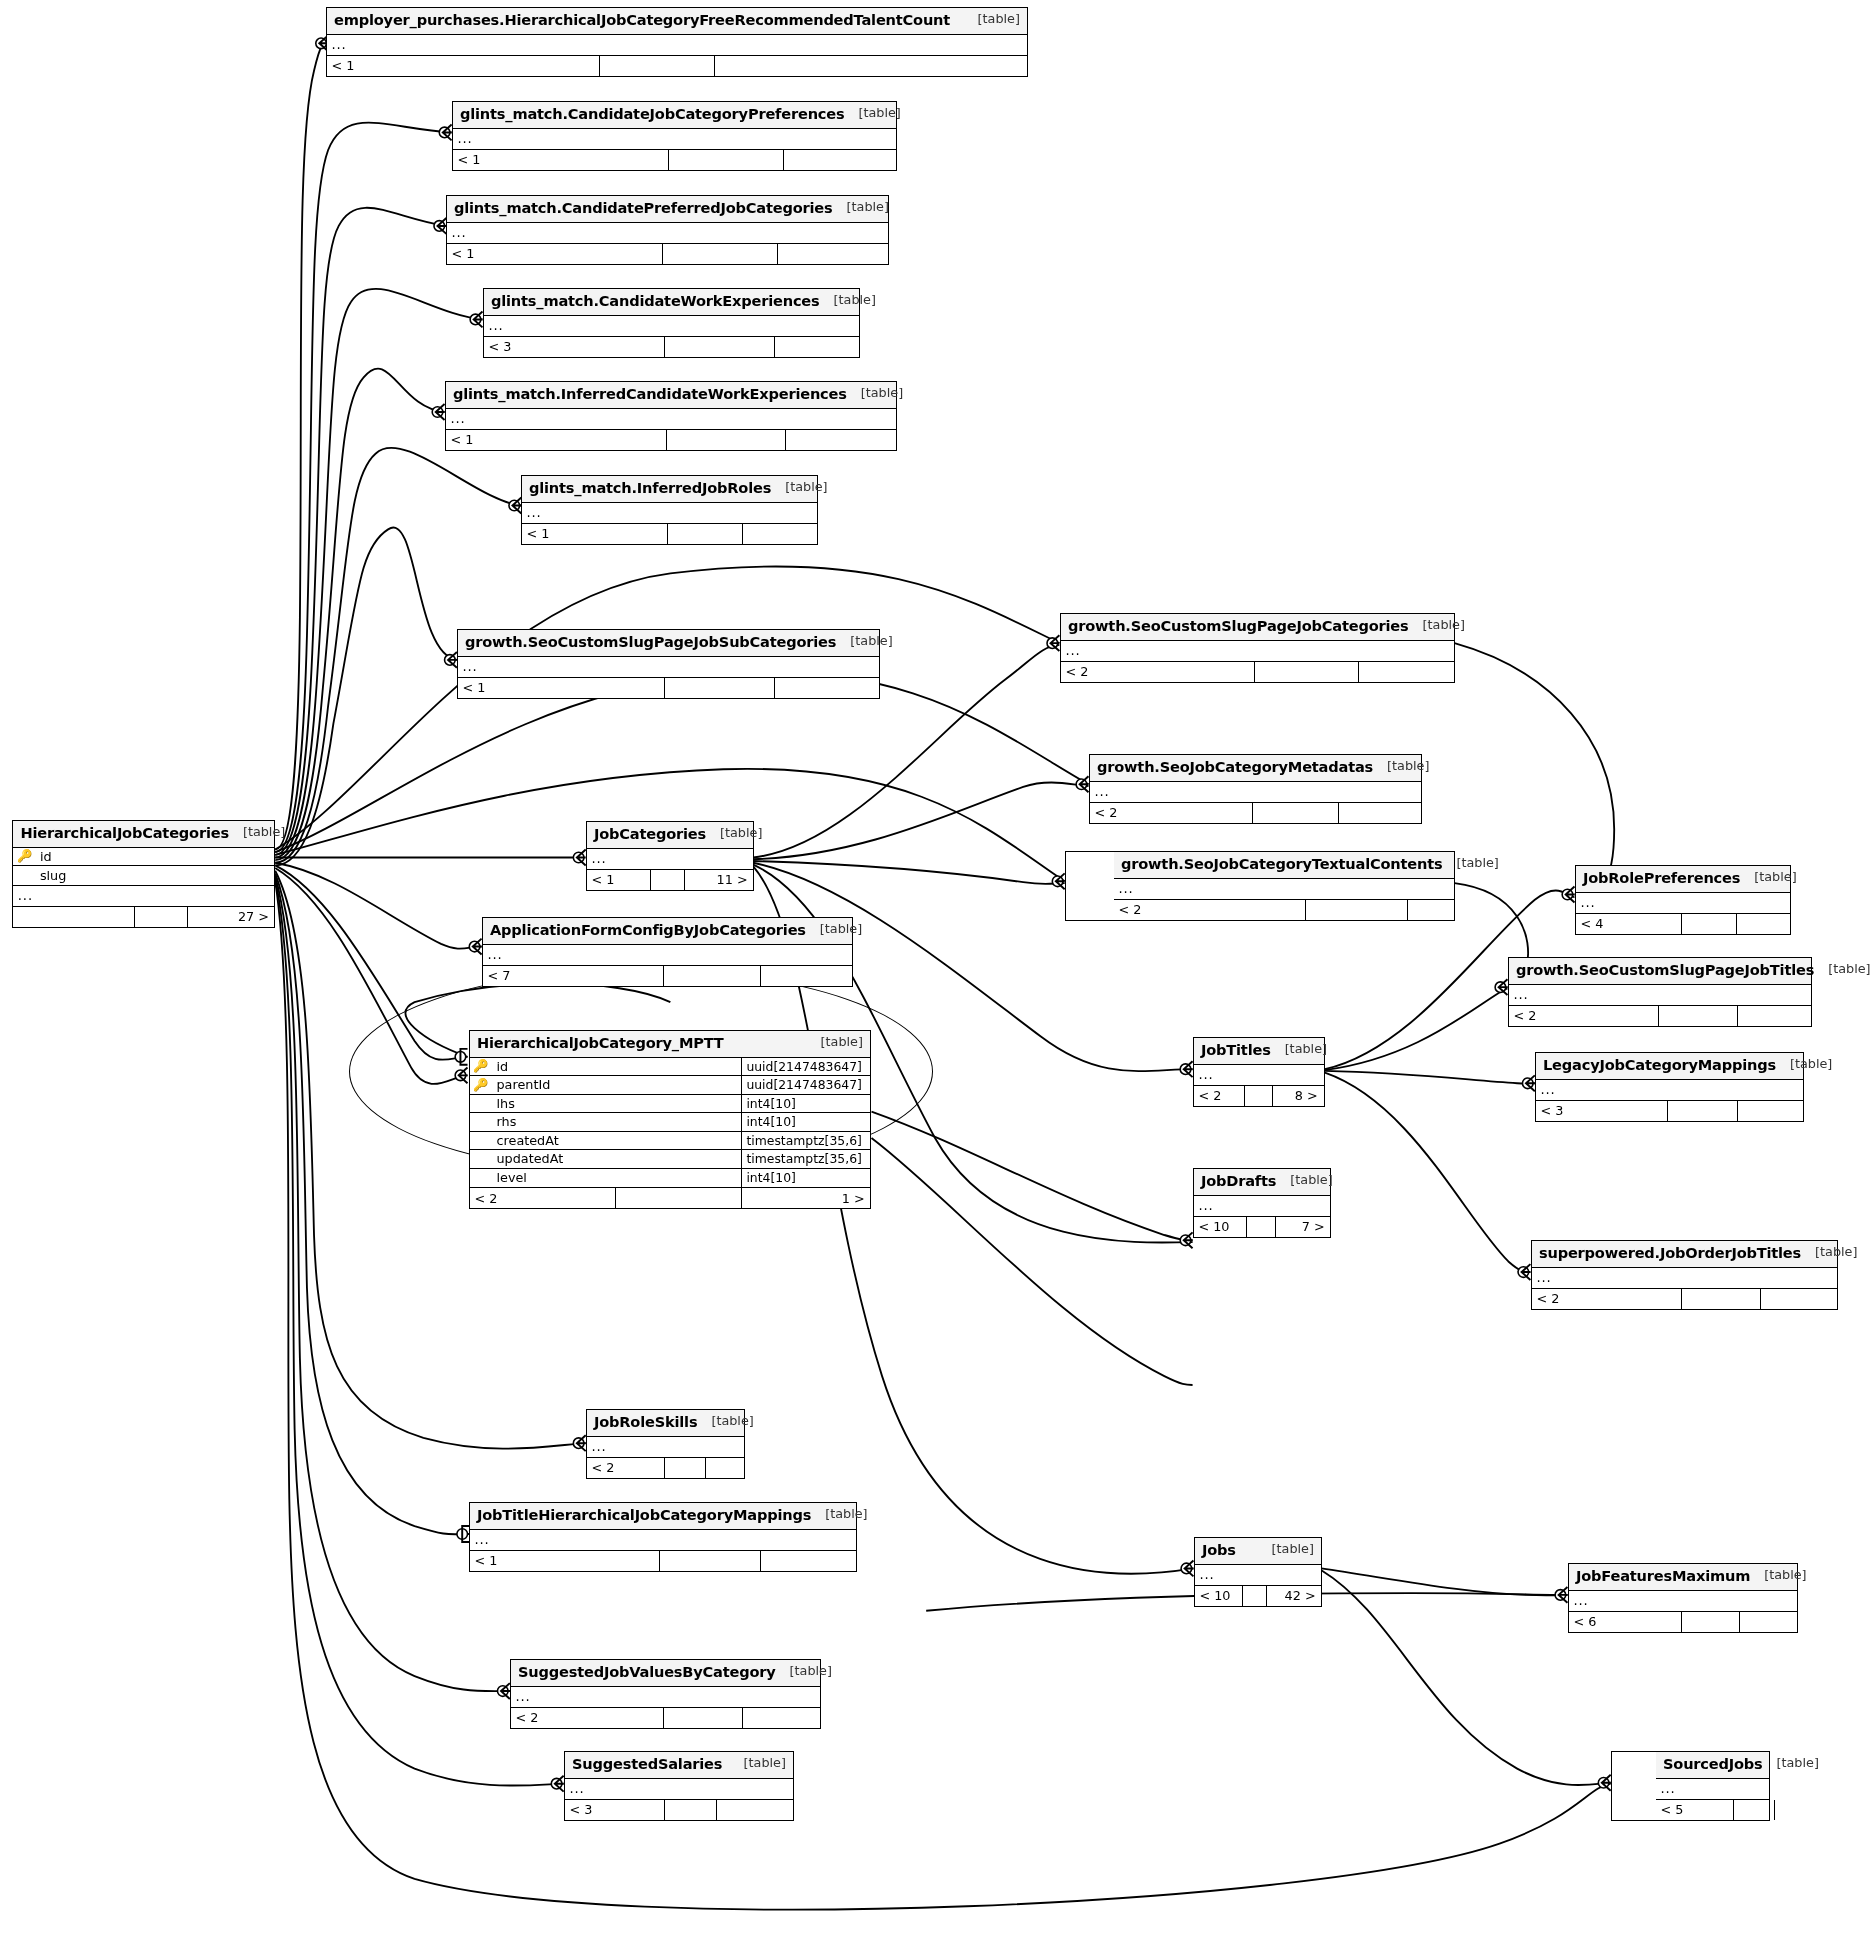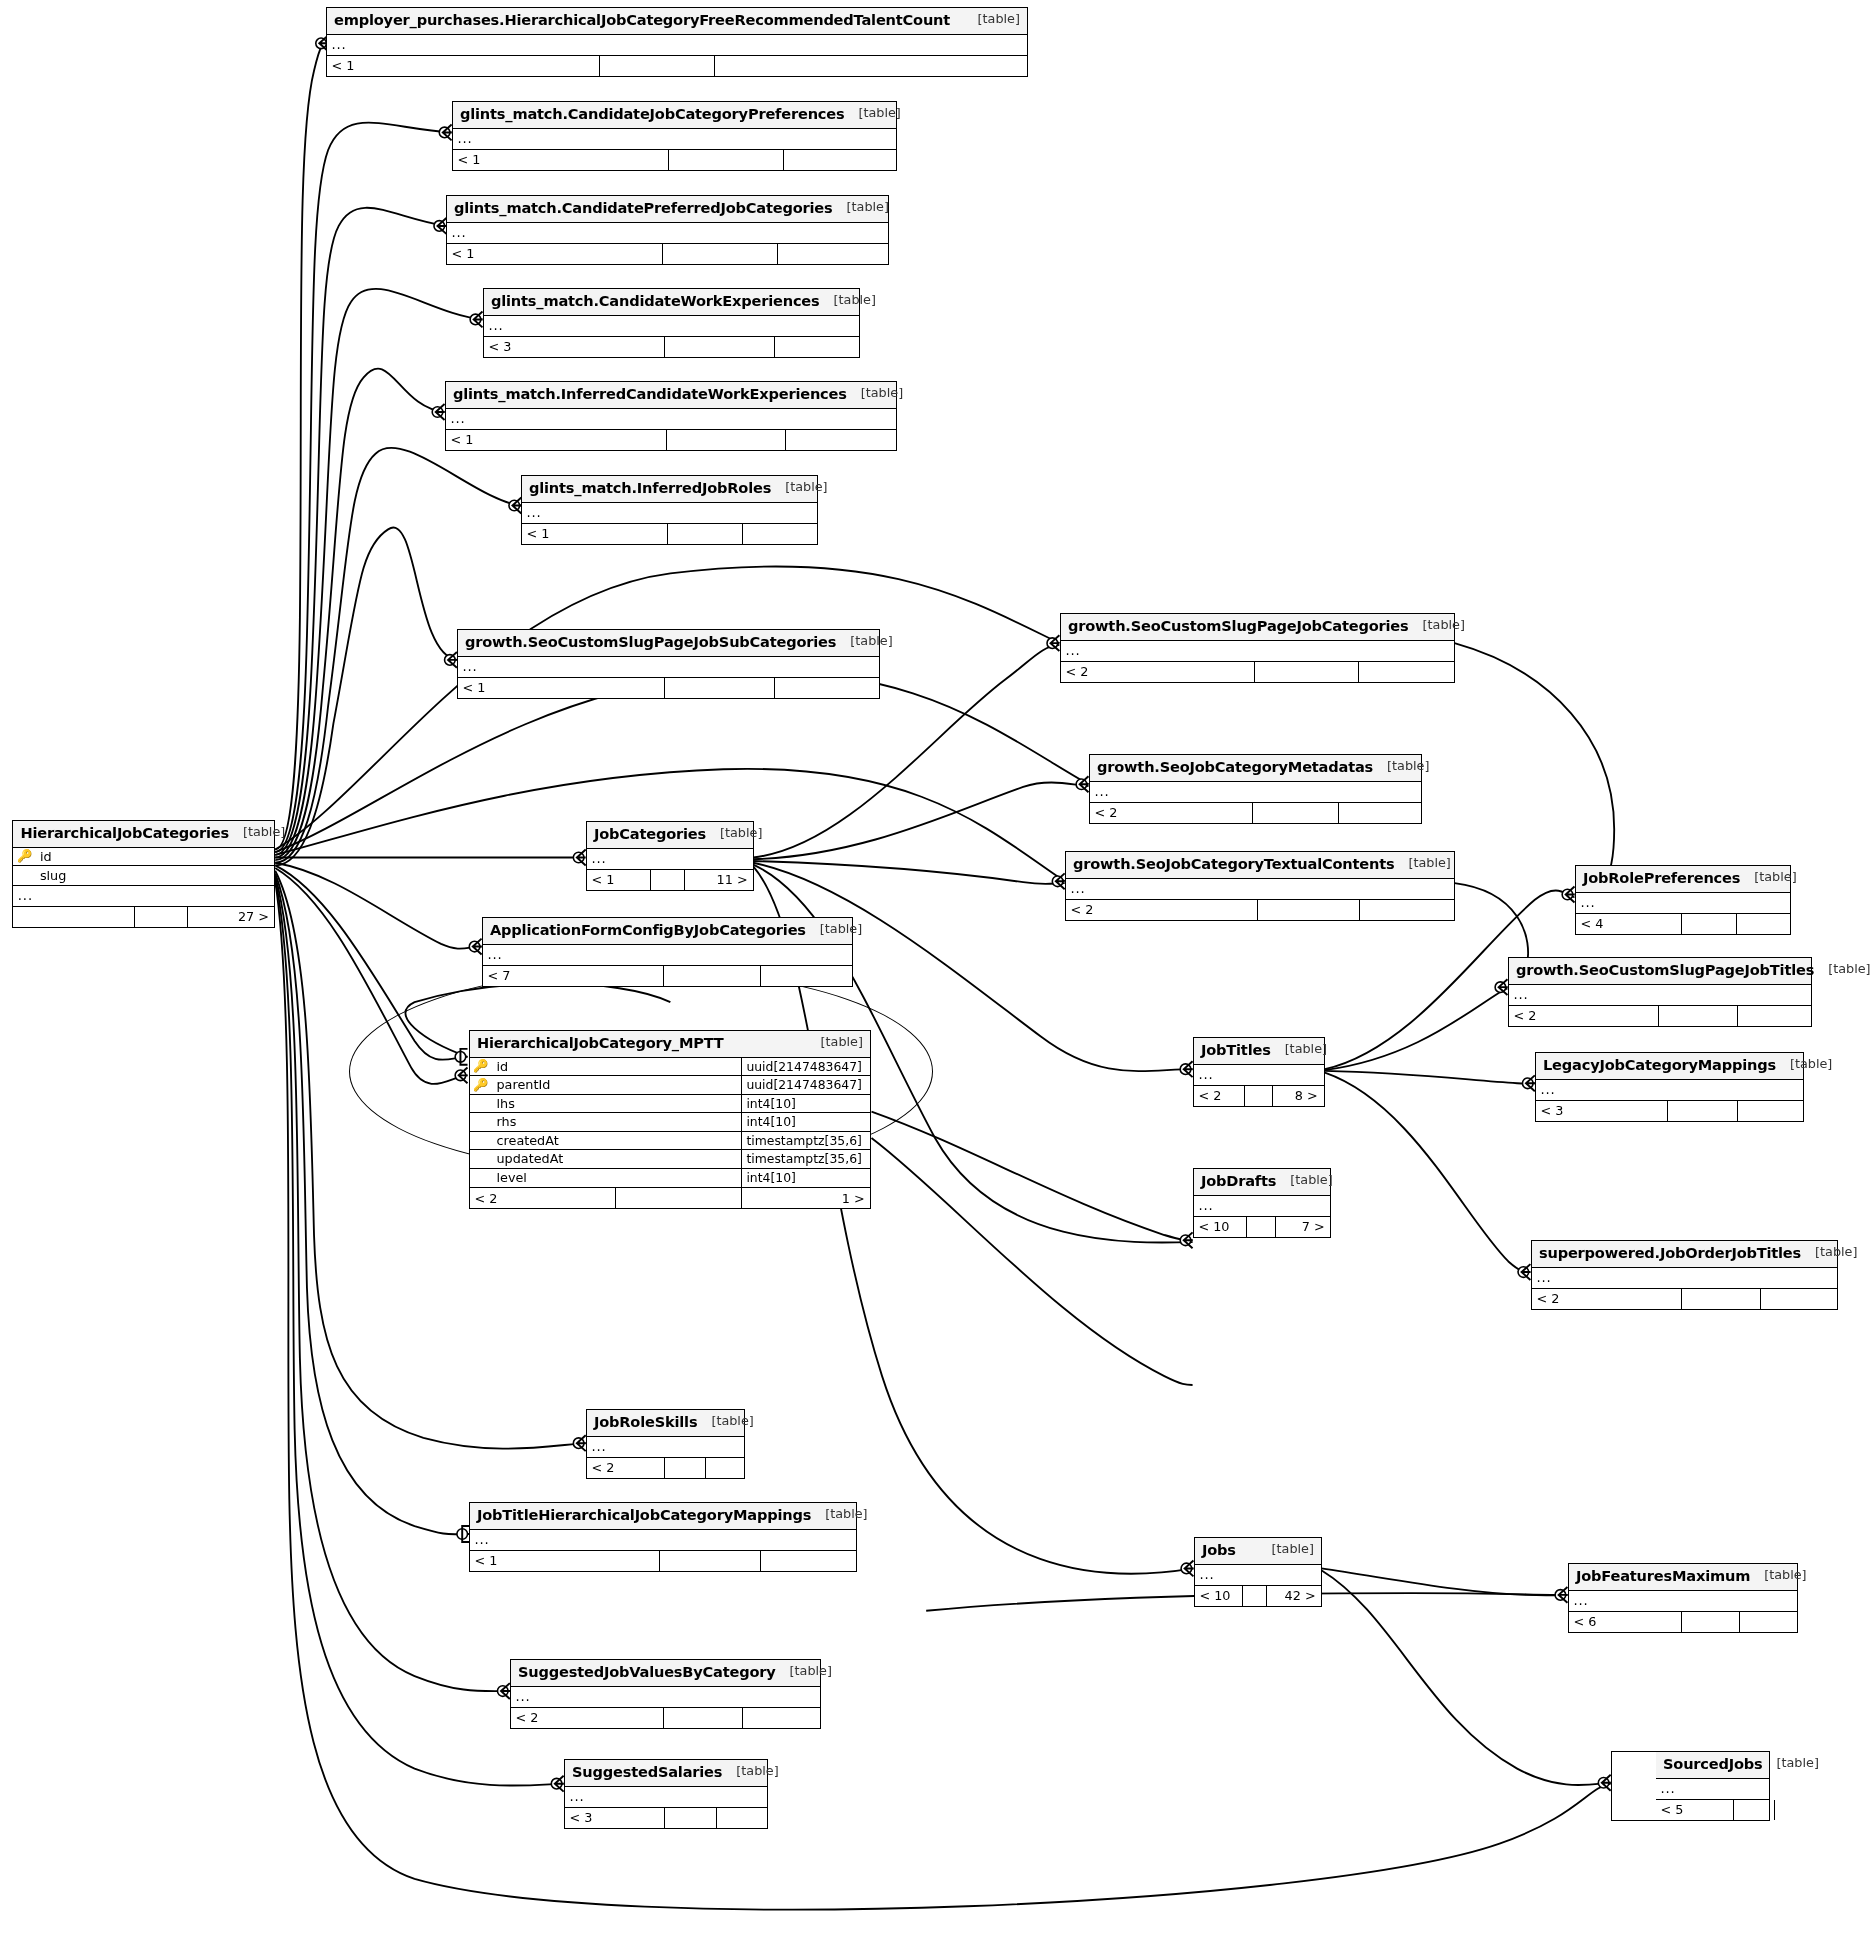--- a/index.html
+++ b/index.html
@@ -368,21 +368,21 @@
           <span class="tbl-name">growth.SeoJobCategoryMetadatas</span>
           <span class="tbl-tag">[table]</span>
         </div>
         <div class="ellipsis-row">...</div>
         <div class="foot-row">
           <div class="foot-cell foot-left" style="width: 163px; flex: 0 0 163px;">&lt; 2</div>
           <div class="foot-cell foot-left" style="width: 86px; flex: 0 0 86px;"></div>
           <div class="foot-cell foot-right" style="width: 79px; flex: 0 0 79px;"></div>
         </div>
       </div>
-      <div class="tbl" style="left: 1065px; top: 851px; width: 390px;">
+      <div class="tbl" style="left: 1065px; top: 851px; width: 390px; padding-left: 48px;">
         <div class="tbl-head">
           <span class="tbl-name">growth.SeoJobCategoryTextualContents</span>
           <span class="tbl-tag">[table]</span>
         </div>
         <div class="ellipsis-row">...</div>
         <div class="foot-row">
           <div class="foot-cell foot-left" style="width: 192px; flex: 0 0 192px;">&lt; 2</div>
           <div class="foot-cell foot-left" style="width: 102px; flex: 0 0 102px;"></div>
           <div class="foot-cell foot-right" style="width: 92px; flex: 0 0 92px;"></div>
         </div>
@@ -606,21 +606,21 @@
           <span class="tbl-name">SuggestedJobValuesByCategory</span>
           <span class="tbl-tag">[table]</span>
         </div>
         <div class="ellipsis-row">...</div>
         <div class="foot-row">
           <div class="foot-cell foot-left" style="width: 153px; flex: 0 0 153px;">&lt; 2</div>
           <div class="foot-cell foot-left" style="width: 79px; flex: 0 0 79px;"></div>
           <div class="foot-cell foot-right" style="width: 75px; flex: 0 0 75px;"></div>
         </div>
       </div>
-      <div class="tbl" style="left: 564px; top: 1751px; width: 204px; margin-top: 8px;">
+      <div class="tbl" style="left: 564px; top: 1751px; width: 230px;">
         <div class="tbl-head">
           <span class="tbl-name">SuggestedSalaries</span>
           <span class="tbl-tag">[table]</span>
         </div>
         <div class="ellipsis-row">...</div>
         <div class="foot-row">
           <div class="foot-cell foot-left" style="width: 100px; flex: 0 0 100px;">&lt; 3</div>
           <div class="foot-cell foot-left" style="width: 52px; flex: 0 0 52px;"></div>
           <div class="foot-cell foot-right" style="width: 49px; flex: 0 0 49px;"></div>
         </div>

